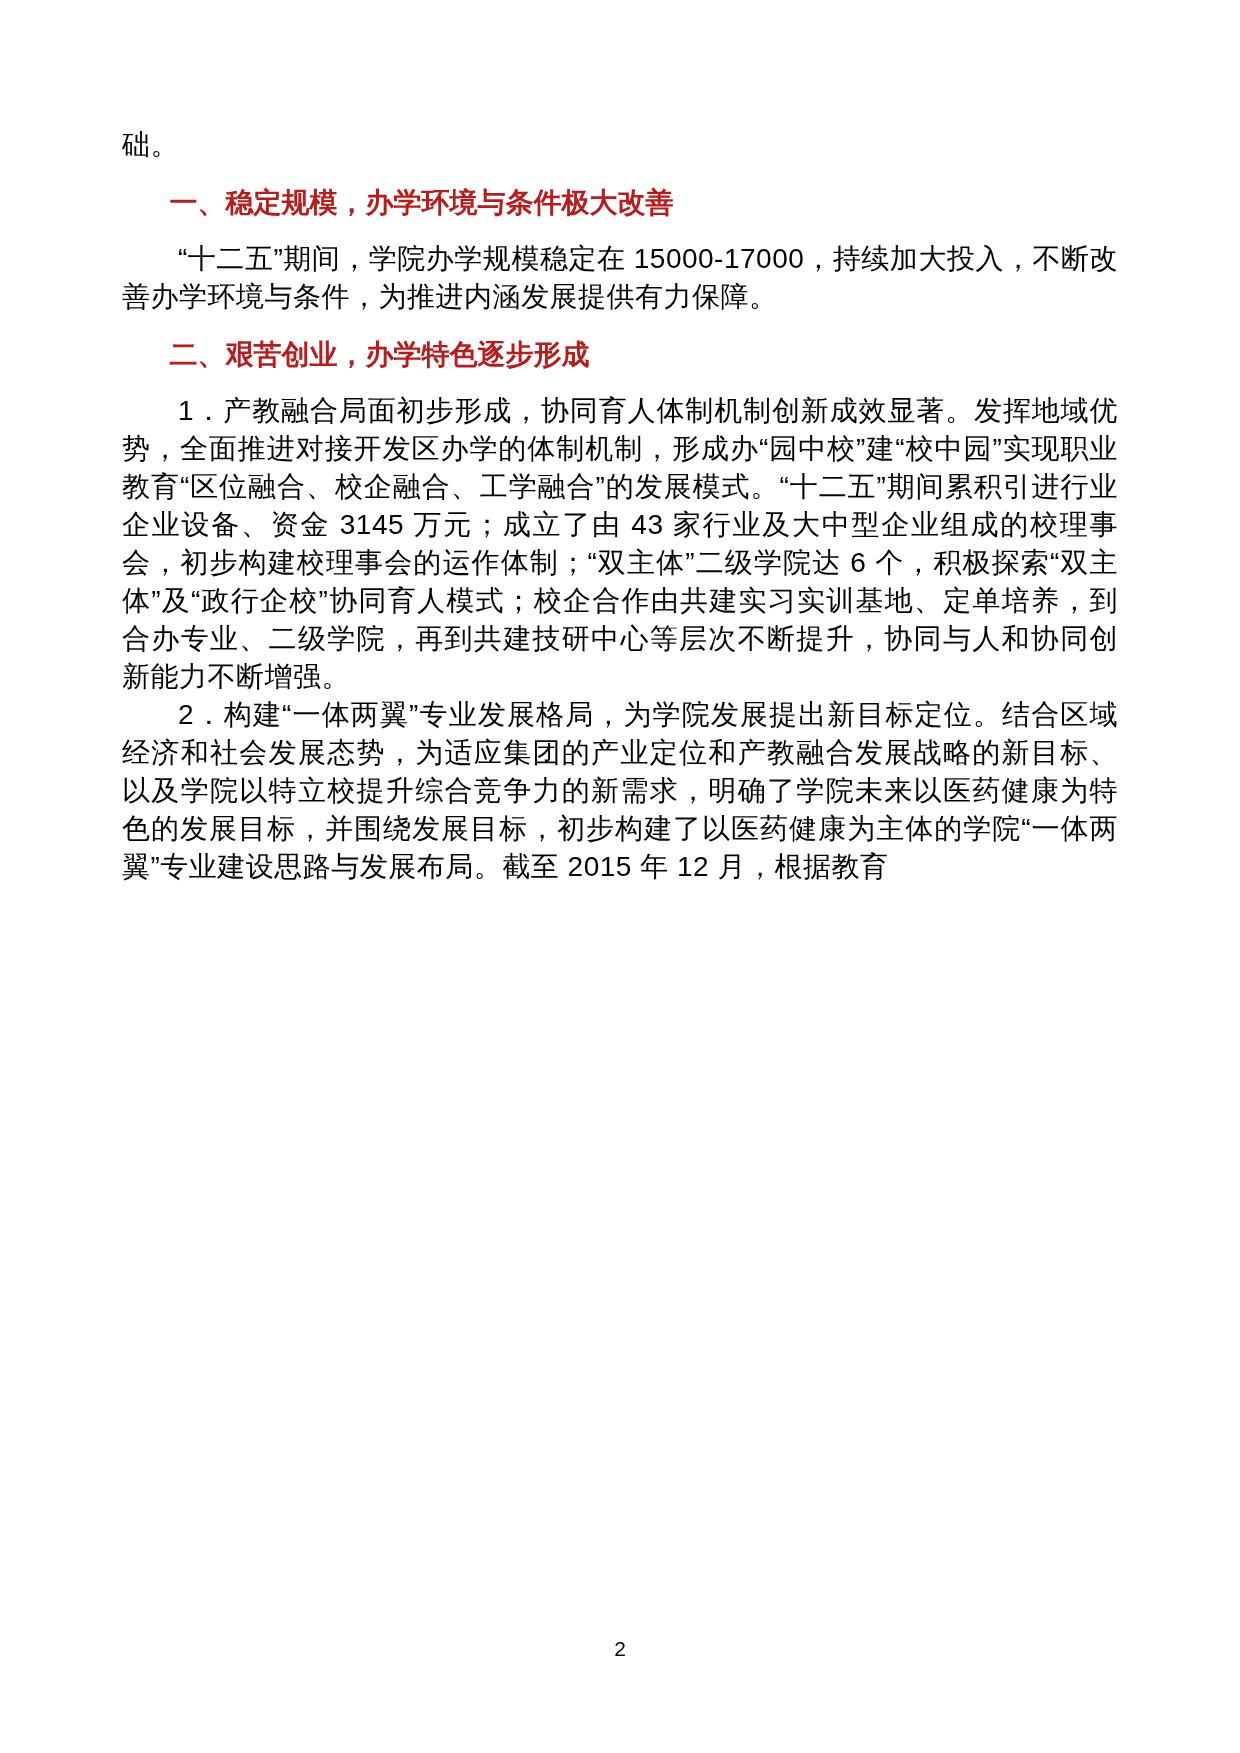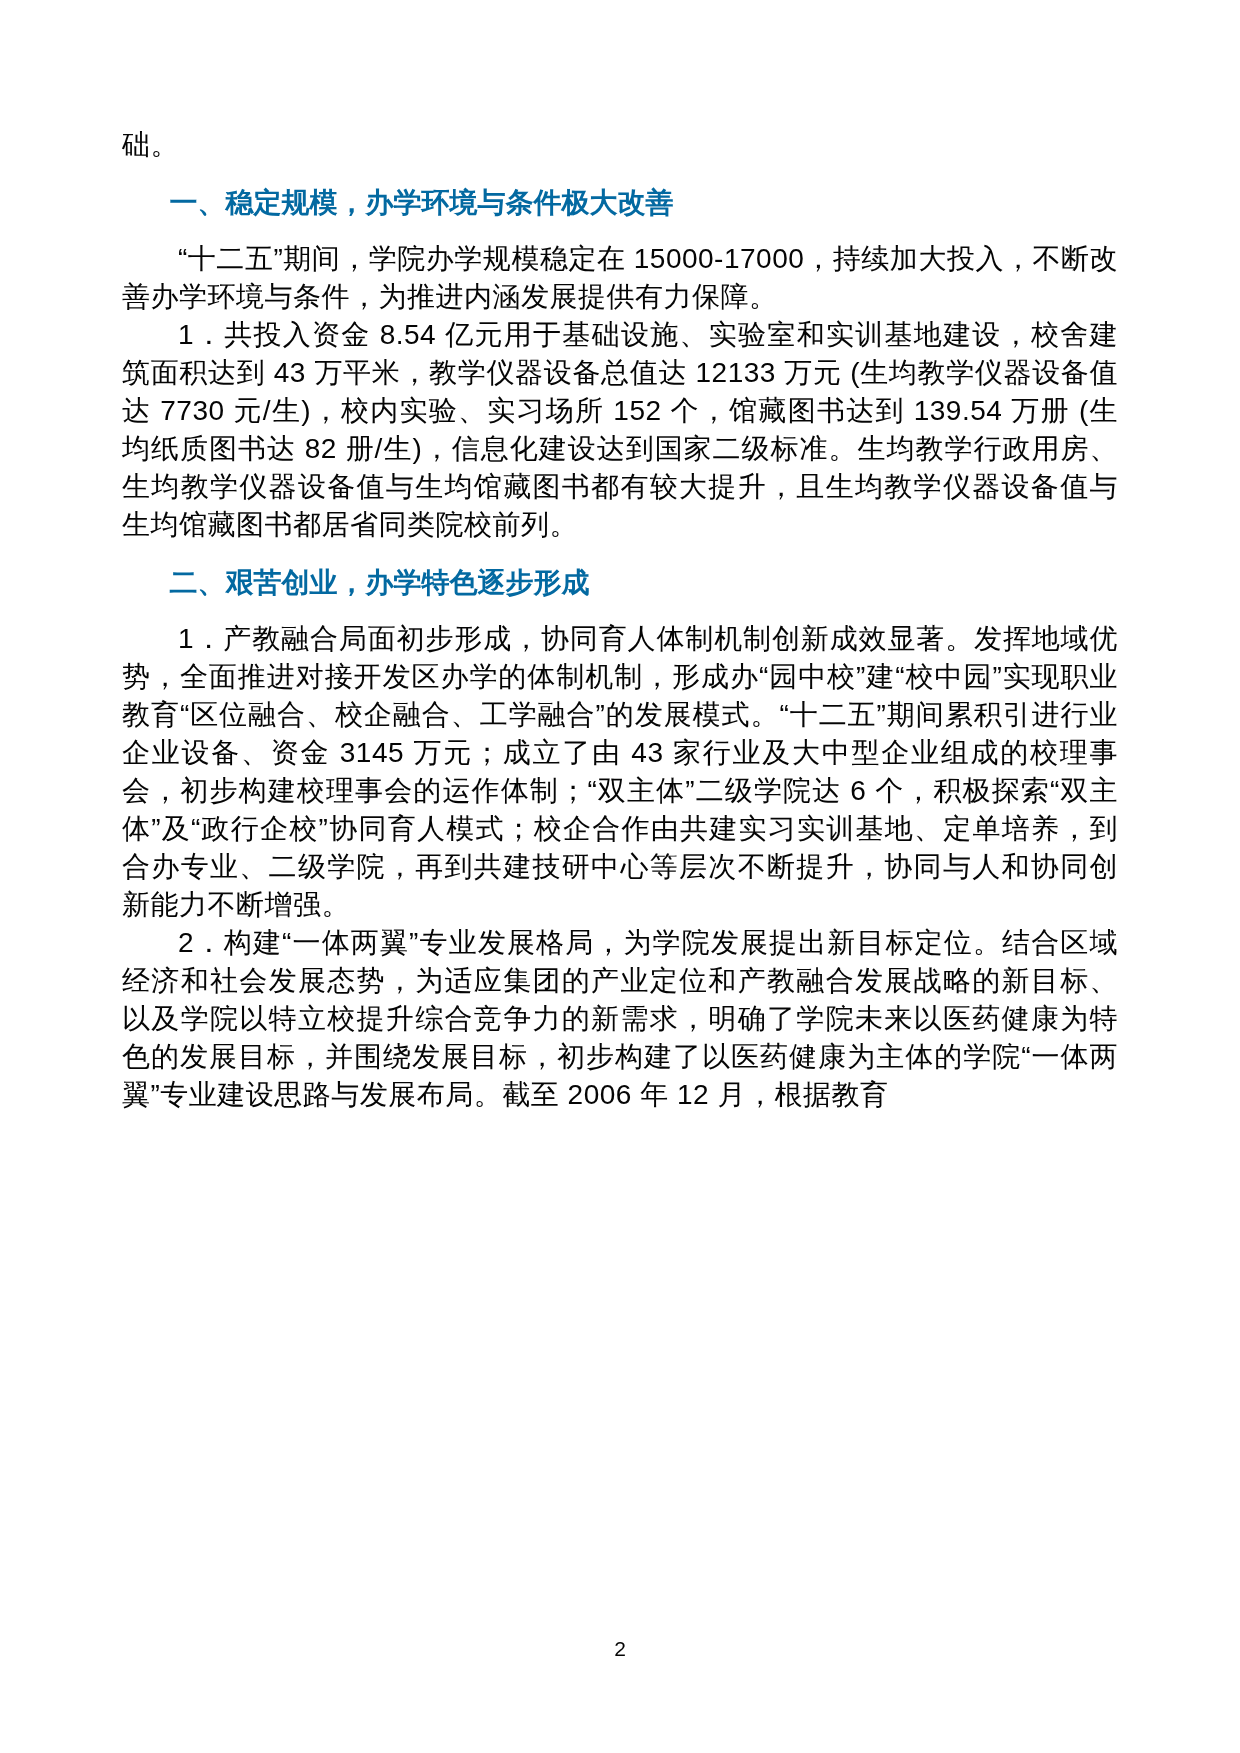--- a/index.html
+++ b/index.html
@@ -27,21 +27,21 @@
   }
   .para.continuation {
     text-indent: 0;
   }
   .heading {
     font-size: 28px;
     line-height: 38px;
     font-weight: bold;
     text-indent: 1.7em;
     margin: 20px 0 18px 0;
-    color: #0369a1;
+    color: #b91c1c;
   }
   .page-number {
     position: absolute;
     bottom: 92px;
     left: 0;
     right: 0;
     text-align: center;
     font-size: 21px;
     color: #050505;
   }
@@ -51,26 +51,25 @@
 
 <div class="page">
   <div class="content">
 
     <p class="para continuation">础。</p>
 
     <h2 class="heading">一、稳定规模，办学环境与条件极大改善</h2>
 
     <p class="para">“十二五”期间，学院办学规模稳定在 15000-17000，持续加大投入，不断改善办学环境与条件，为推进内涵发展提供有力保障。</p>
 
-    <p class="para">1．共投入资金 8.54 亿元用于基础设施、实验室和实训基地建设，校舍建筑面积达到 43 万平米，教学仪器设备总值达 12133 万元 (生均教学仪器设备值达 7730 元/生)，校内实验、实习场所 152 个，馆藏图书达到 139.54 万册 (生均纸质图书达 82 册/生)，信息化建设达到国家二级标准。生均教学行政用房、生均教学仪器设备值与生均馆藏图书都有较大提升，且生均教学仪器设备值与生均馆藏图书都居省同类院校前列。</p>
 
 
     <h2 class="heading">二、艰苦创业，办学特色逐步形成</h2>
 
 
     <p class="para">1．产教融合局面初步形成，协同育人体制机制创新成效显著。发挥地域优势，全面推进对接开发区办学的体制机制，形成办“园中校”建“校中园”实现职业教育“区位融合、校企融合、工学融合”的发展模式。“十二五”期间累积引进行业企业设备、资金 3145 万元；成立了由 43 家行业及大中型企业组成的校理事会，初步构建校理事会的运作体制；“双主体”二级学院达 6 个，积极探索“双主体”及“政行企校”协同育人模式；校企合作由共建实习实训基地、定单培养，到合办专业、二级学院，再到共建技研中心等层次不断提升，协同与人和协同创新能力不断增强。</p>
 
-    <p class="para">2．构建“一体两翼”专业发展格局，为学院发展提出新目标定位。结合区域经济和社会发展态势，为适应集团的产业定位和产教融合发展战略的新目标、以及学院以特立校提升综合竞争力的新需求，明确了学院未来以医药健康为特色的发展目标，并围绕发展目标，初步构建了以医药健康为主体的学院“一体两翼”专业建设思路与发展布局。截至 2006 年 12 月，根据教育</p>
+    <p class="para">2．构建“一体两翼”专业发展格局，为学院发展提出新目标定位。结合区域经济和社会发展态势，为适应集团的产业定位和产教融合发展战略的新目标、以及学院以特立校提升综合竞争力的新需求，明确了学院未来以医药健康为特色的发展目标，并围绕发展目标，初步构建了以医药健康为主体的学院“一体两翼”专业建设思路与发展布局。截至 2015 年 12 月，根据教育</p>
 
   </div>
 
   <div class="page-number">2</div>
 </div>
 
 </body></html>

